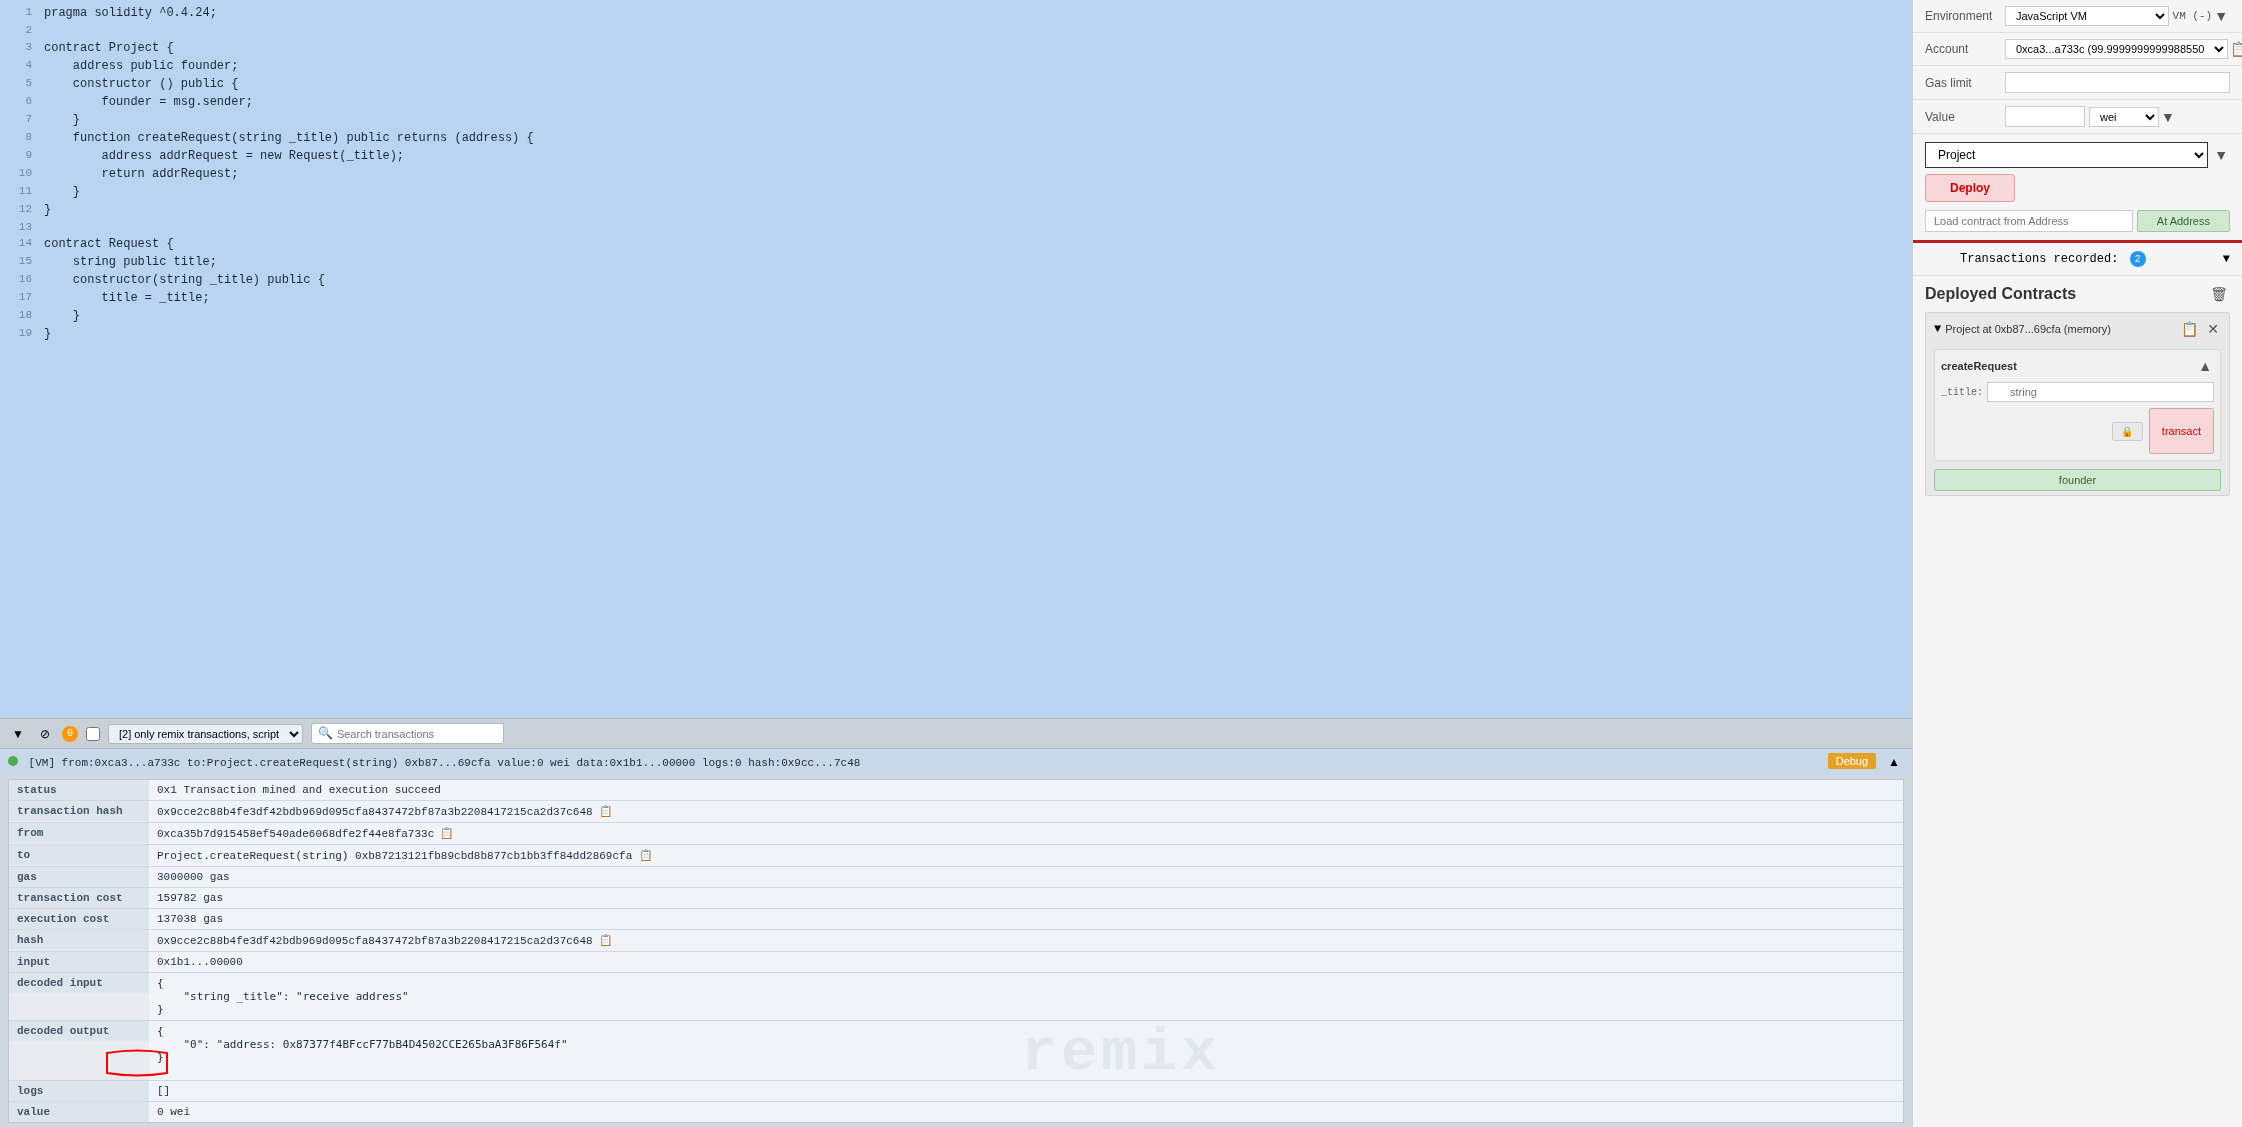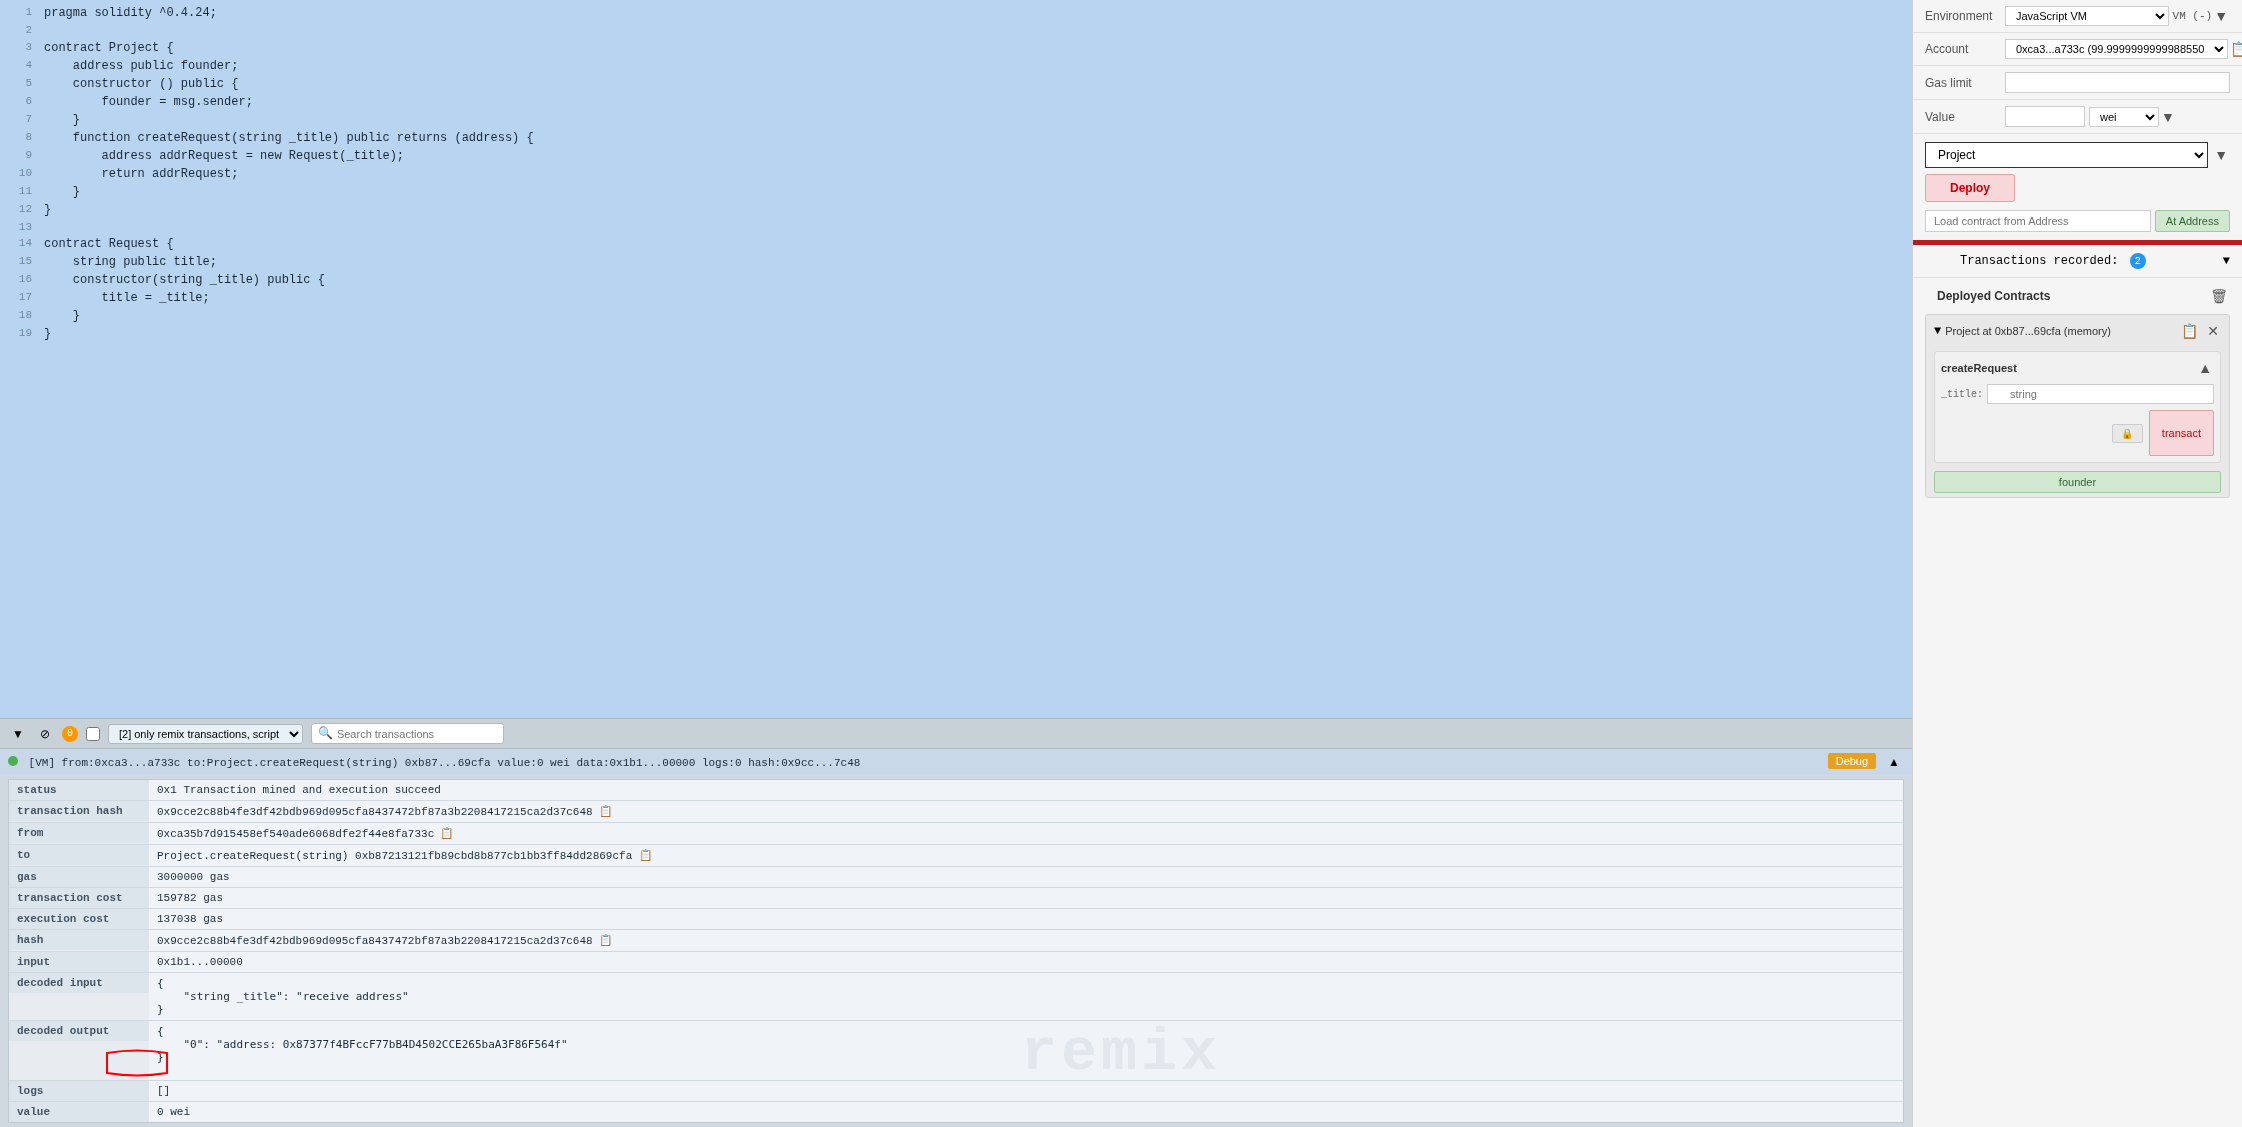--- a/index.html
+++ b/index.html
@@ -219,21 +219,21 @@
       border: none;
       cursor: pointer;
       padding: 2px;
       font-size: 14px;
       color: #555;
     }
 
     
     #deploy-section {
       padding: 8px 12px;
-      border-bottom: 5px solid #b91c1c;
+      border-bottom: 3px solid #b91c1c;
     }
 
     .deploy-select-row {
       display: flex;
       align-items: center;
       gap: 4px;
       margin-bottom: 6px;
     }
 
     .deploy-select {
@@ -267,21 +267,21 @@
       flex: 1;
       border: 1px solid #ccc;
       padding: 4px 8px;
       font-size: 11px;
       color: #999;
     }
 
     .at-address-btn {
       background: #d0e8d0;
       border: 1px solid #a0c8a0;
-      padding: 4px 10px;
+      padding: 4px 19px;
       font-size: 11px;
       cursor: pointer;
       border-radius: 2px;
       color: #336633;
     }
 
     
     #tx-recorded-section {
       padding: 8px 12px;
       border-bottom: 1px solid #e0e0e0;
@@ -315,25 +315,24 @@
     }
 
     .deployed-header {
       display: flex;
       align-items: center;
       justify-content: space-between;
       margin-bottom: 8px;
     }
 
     .deployed-title {
-      font-size: 12px;
+      font-size: 16px;
       font-weight: bold;
       font-family: sans-serif;
       color: #333;
-      margin-left: 12px;
     }
 
     .contract-item {
       background: #e8e8e8;
       border: 1px solid #d0d0d0;
       border-radius: 3px;
       margin-bottom: 8px;
     }
 
     .contract-header {

